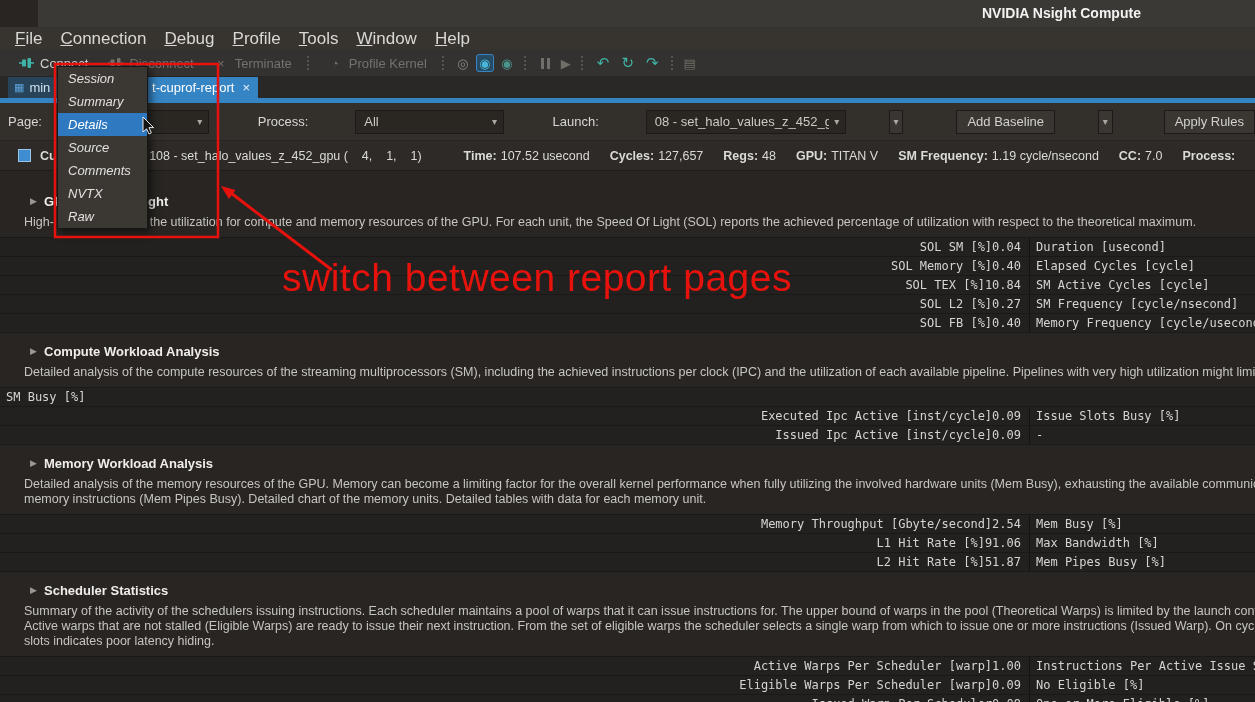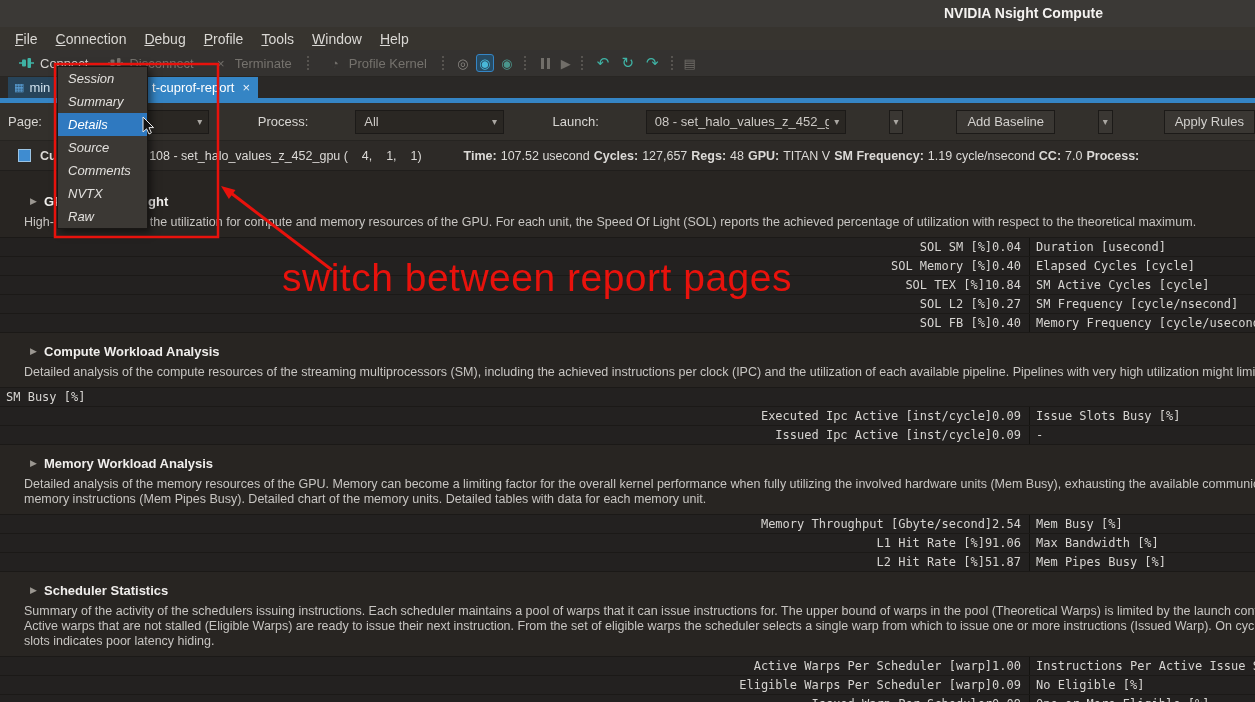--- a/index.html
+++ b/index.html
@@ -4,25 +4,25 @@
 <style>
   * { box-sizing: border-box; margin: 0; padding: 0; }
   html,body { width:1255px; height:702px; overflow:hidden; }
   body {
     position:relative;
     background:#282522;
     font-family:"Liberation Sans", sans-serif;
     -webkit-font-smoothing:antialiased;
   }
   
-  .titlebar { height:27px; background:#3b3936; position:relative; }
+  .titlebar { height:27px; background:#3b3936; position:relative;margin-left:38px; }
   .titlebar .title { position:absolute; left:944px; top:5px; font-size:14px; font-weight:bold; color:#f4f2f0; }
   
   .menubar { height:23px; background:#37342f; display:flex; align-items:center; padding-left:6px; }
-  .menu-item { display:inline-block; padding:2px 9px; font-size:14px; color:#dad8d4; }
+  .menu-item { display:inline-block; padding:2px 9px; font-size:17px; color:#dad8d4; }
   .menu-item::first-letter { text-decoration:underline; }
   
   .toolbar { height:27px; background:#343230; display:flex; align-items:center; border-bottom:1px solid #282623; padding-left:8px; white-space:nowrap; }
   .tbtn { display:flex; align-items:center; gap:5px; padding:0 9px; font-size:13px; height:100%; }
   .tbtn.disabled { color:#75726d; }
   .tbtn.enabled  { color:#d6d4d1; }
   .handle { width:4px; height:14px; border-left:2px dotted #575450; margin:0 6px; }
   .ticon { width:18px; height:18px; display:flex; align-items:center; justify-content:center; font-size:13px; }
   .circ { width:18px; height:18px; margin:0 2px; display:flex; align-items:center; justify-content:center; font-size:13px; border-radius:3px; }
   .circ.gray { color:#8a8782; }
@@ -50,21 +50,21 @@
   .combo.process { width:176px; margin-left:6px; }
   .combo.launch { width:200px; margin-left:6px; }
   .mini-btn { width:17px; height:24px; margin-left:2px; background:#3a3733; border:1px solid #1c1a18; color:#aaa7a2; font-size:10px; display:flex; align-items:center; justify-content:center; }
   .push-btn { height:24px; background:#3a3733; border:1px solid #1c1a18; color:#d2d0cd; padding:0 10px; display:flex; align-items:center; margin-left:12px; }
   .push-btn.apply { margin-left:10px; }
   
   .kernelrow { height:30px; background:#2d2a27; display:flex; align-items:center; font-size:12.5px; color:#dcdad7; border-bottom:1px solid #201e1c; white-space:nowrap; overflow:hidden; }
   .kcheck { width:13px; height:13px; background:#3f8cd0; border:1px solid #9cc4e4; margin-left:18px; flex:none; }
   .kprefix { font-weight:bold; margin-left:9px; }
   .kname { margin-left:64px; white-space:pre; }
-  .kstats { display:flex; margin-left:42px; gap:4px; }
+  .kstats { display:flex; margin-left:42px; gap:20px; }
   .stat b { font-weight:bold; margin-right:4px; }
   
   .report { height:531px; background:#282522; overflow:hidden; }
   .sec-h { display:flex; align-items:center; padding-left:30px; height:20px; margin-top:8px; }
   .sec-h.first { margin-top:20px; }
   .sec-h .tri { color:#9b9791; font-size:9px; width:14px; }
   .sec-h .st { font-weight:bold; font-size:13px; color:#f0eeec; }
   .desc { padding-left:24px; margin-top:4px; margin-bottom:7px; }
   .desc-line { font-size:12.5px; color:#c7c5c2; line-height:15px; white-space:nowrap; overflow:hidden; }
   .mtable { border-top:1px solid #1b1917; }

